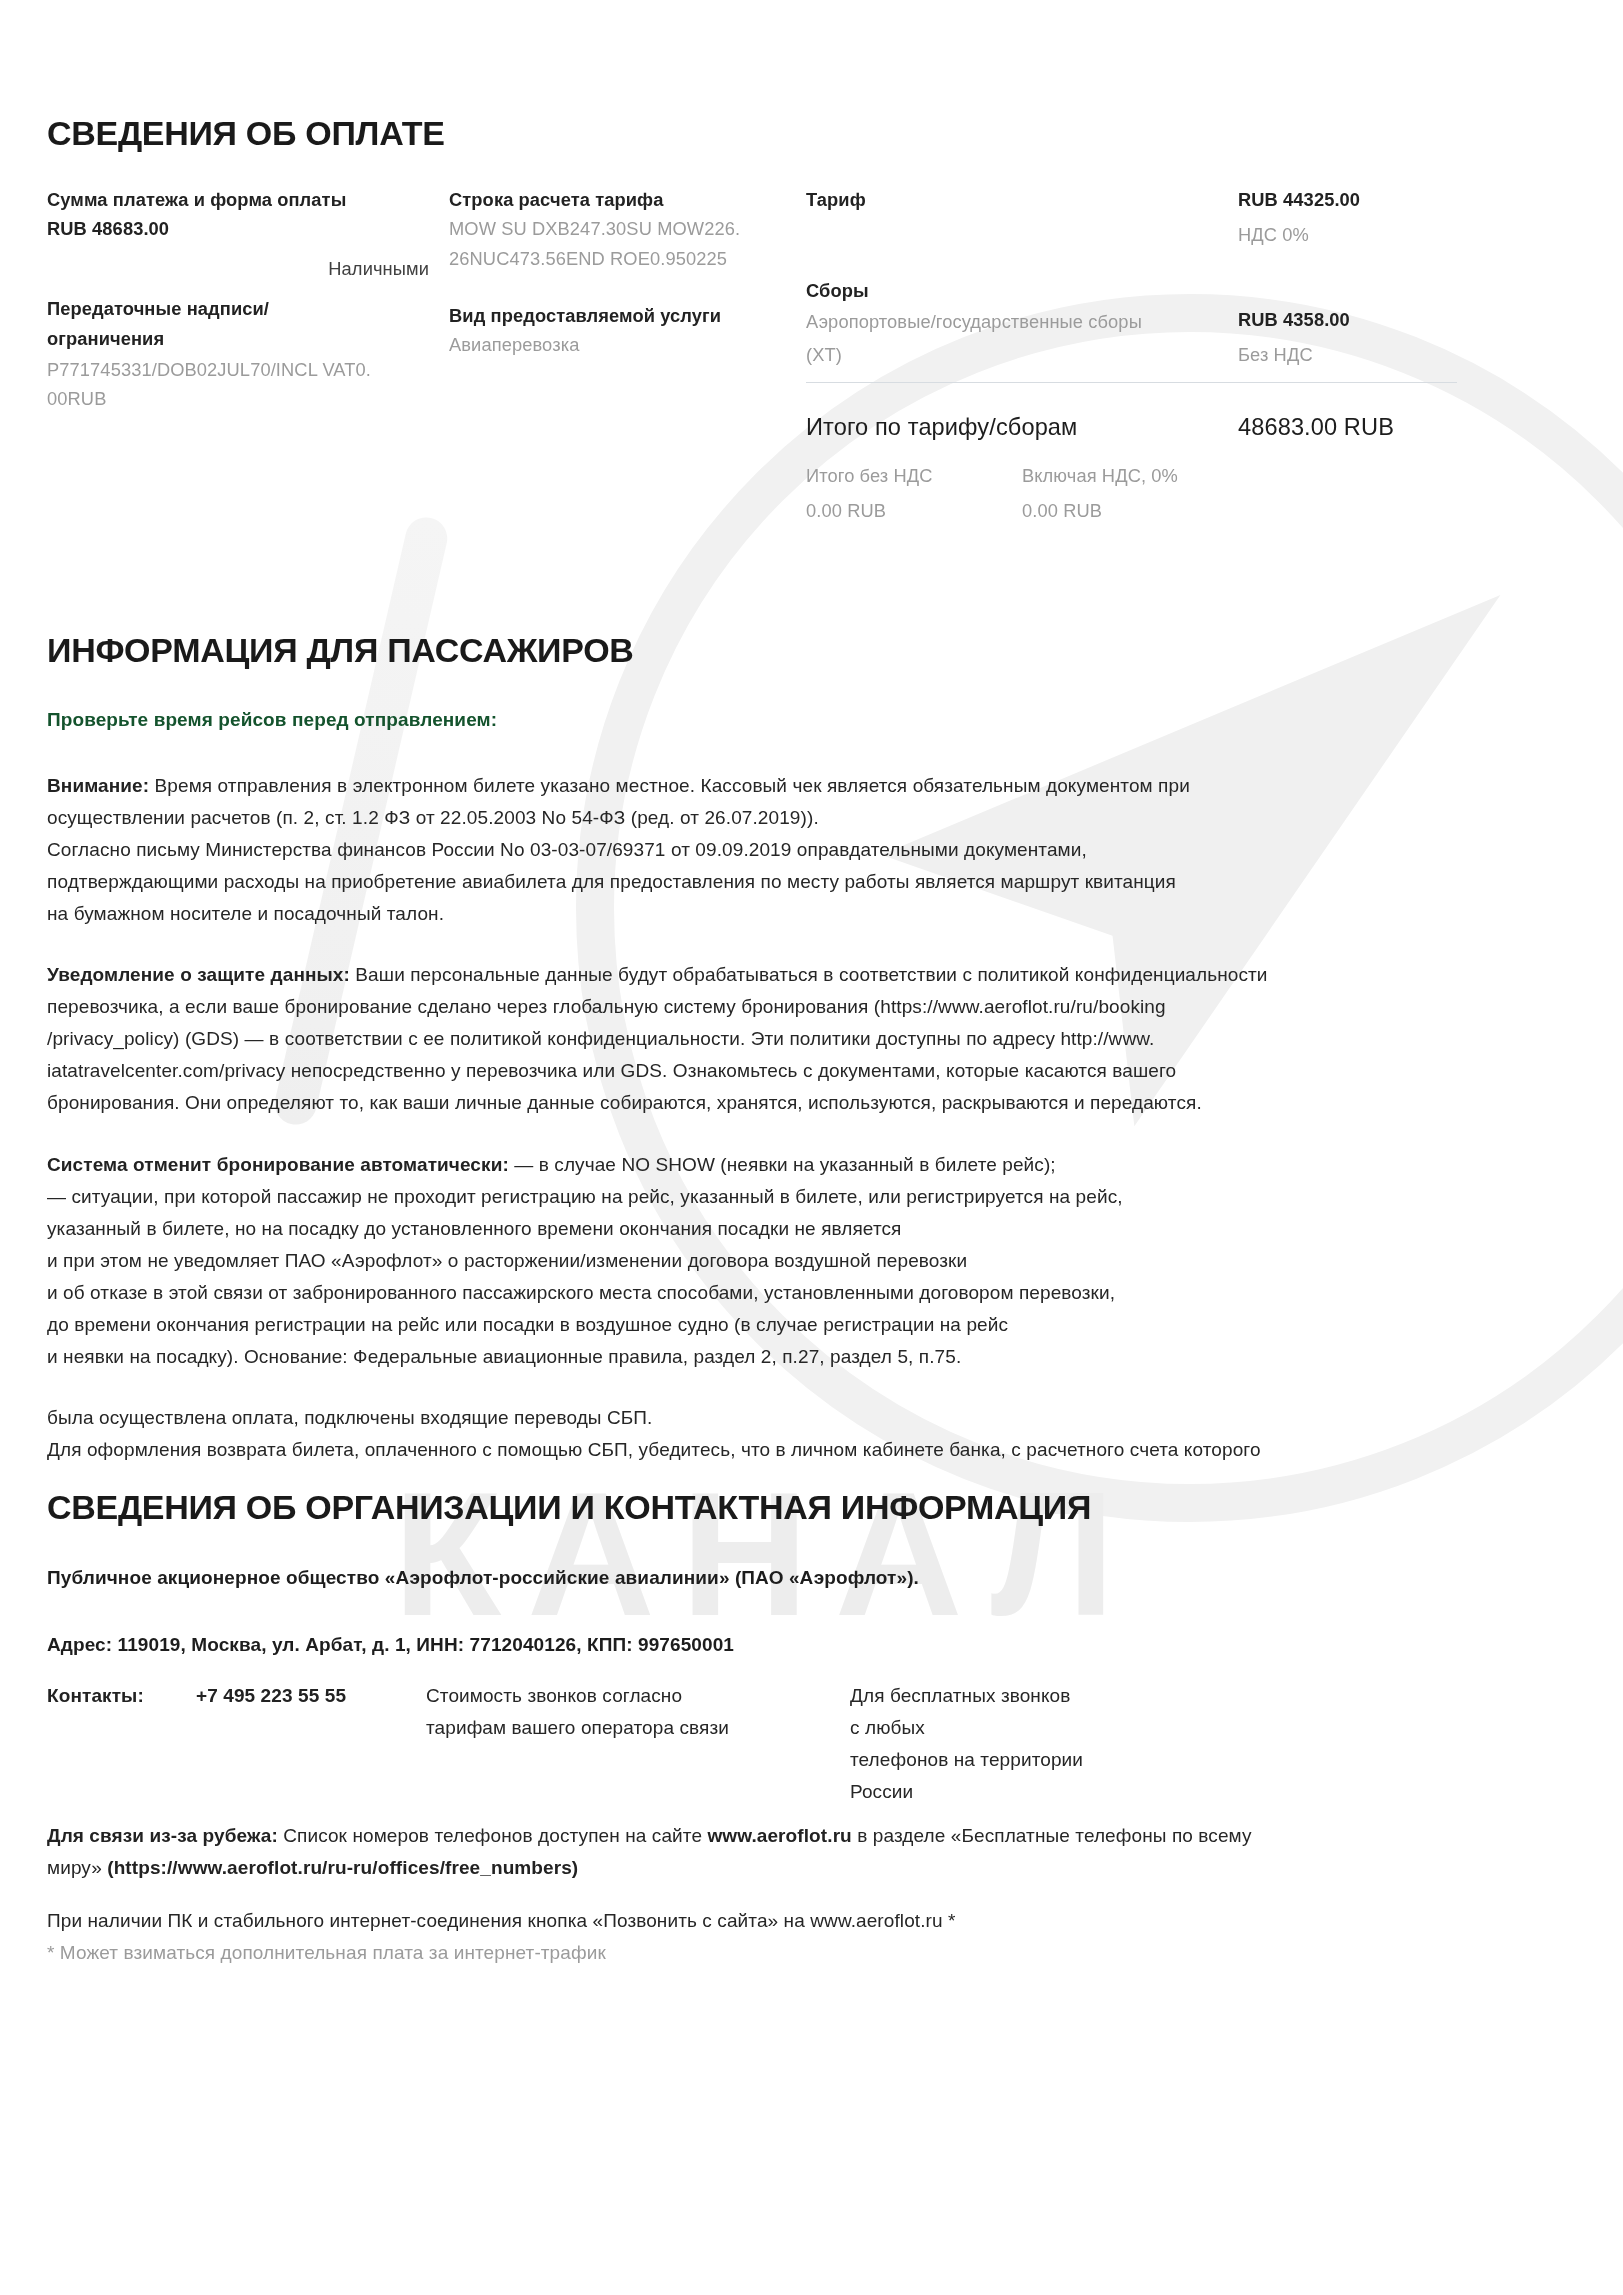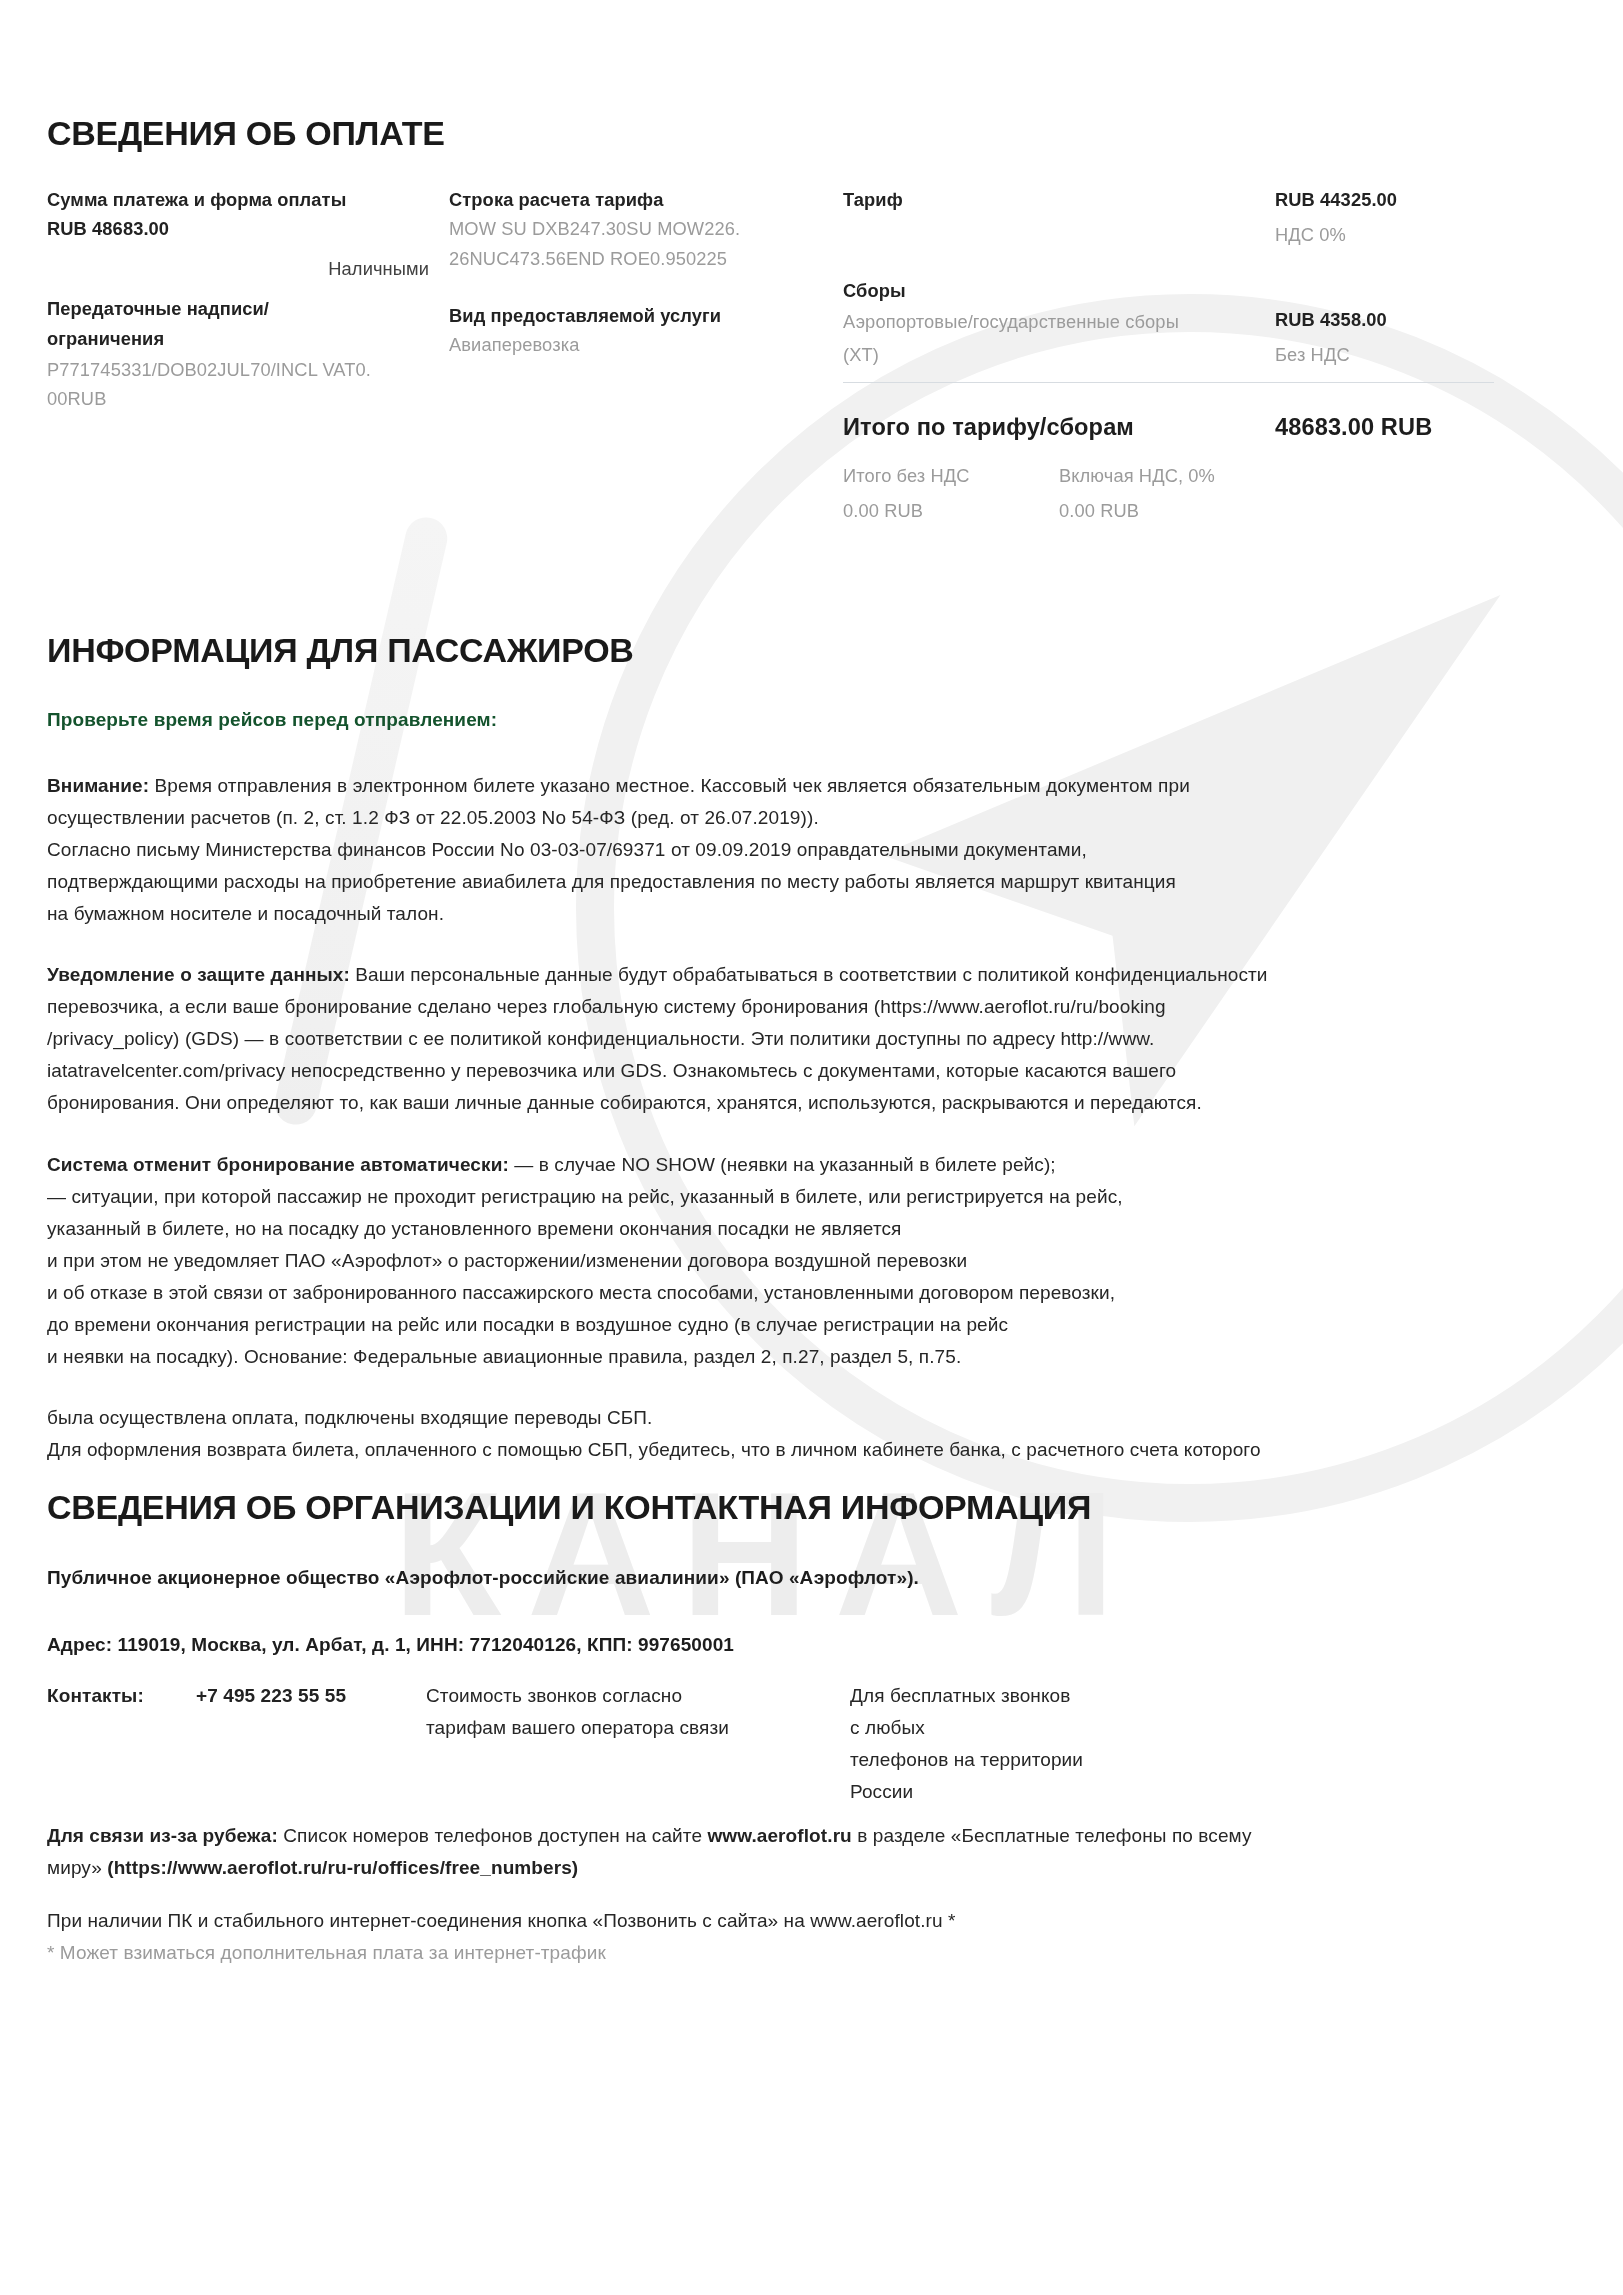--- a/index.html
+++ b/index.html
@@ -22,27 +22,27 @@
   .gray{color:#9b9b9b;}
   .dark{color:#404040;text-align:right;}
   section{position:absolute;}
   
   #pay-title{position:absolute;left:47px;top:115px;}
   .pay-col{position:absolute;top:185px;font-size:18.3px;line-height:29.4px;}
   #pay-col1{left:47px;width:382px;}
   #pay-col2{left:449px;width:382px;} .mt16{margin-top:10.5px;} .mt12{margin-top:2px;} .mt42{margin-top:27.5px;}
   .w480{width:314px;}
   
-  .fare{position:absolute;left:843px;top:185px;width:654px;font-size:18.3px;line-height:29.4px;}
+  .fare{position:absolute;left:806px;top:185px;width:654px;font-size:18.3px;line-height:29.4px;}
   .fare-row{display:grid;grid-template-columns:432px 1fr;align-items:start;}
   .vat{margin-top:5.9px;}
   .charges-head{margin-top:26px;}
   .charges-item{width:393px;line-height:33px;}
   .divider{margin-top:10.5px;width:651px;height:1.3px;background:#d7dce1;}
-  .total-row{margin-top:31px;font-size:23.6px;line-height:26px;font-weight:700;color:#1d1d1d;}
+  .total-row{margin-top:31px;font-size:23.6px;line-height:26px;font-weight:400;color:#1d1d1d;}
   .subgrid{display:grid;grid-template-columns:216px 1fr;margin-top:21px;line-height:29.4px;}
   .subgrid.vals{margin-top:5.2px;}
   
   #sec-info{left:47px;top:632px;width:1512px;}
   .sub-head{font-weight:700;font-size:19px;line-height:26px;margin-top:38px;color:#14532d;}
   .paras{margin-top:37px;font-size:19px;}
   .rich-para{margin-bottom:29.4px;}
   .rich-para:last-child{margin-bottom:0;}
   .rich-line{line-height:32px;min-height:32px;}
   

